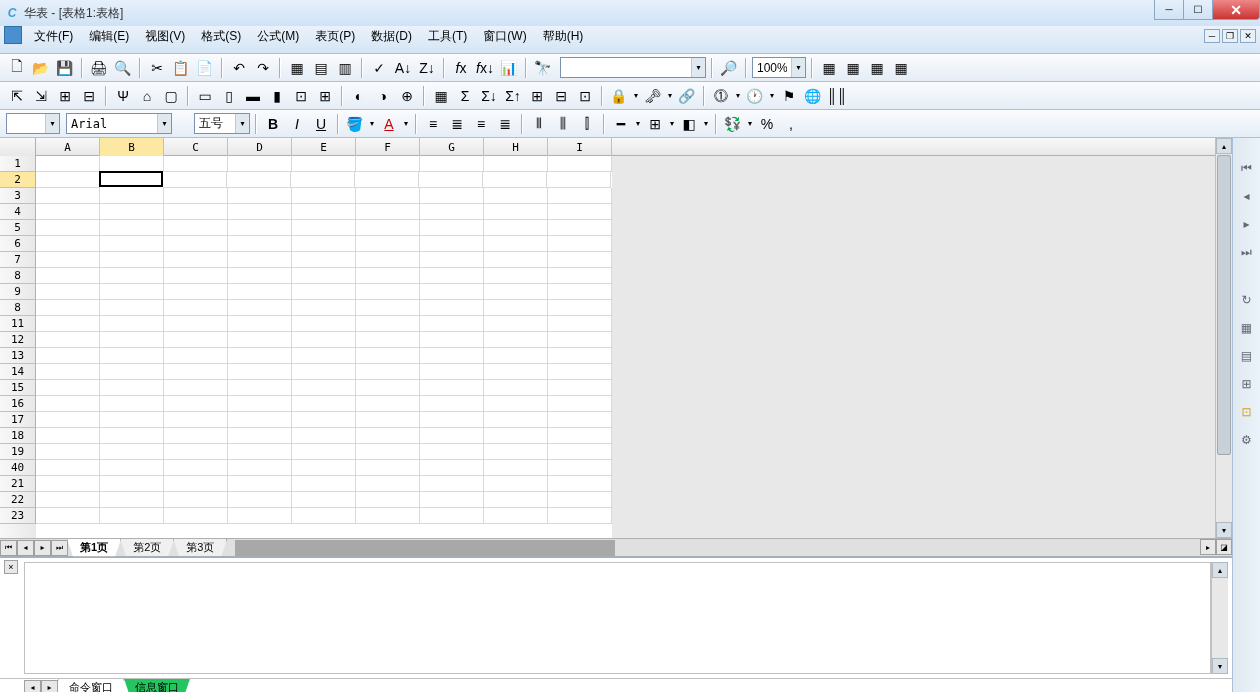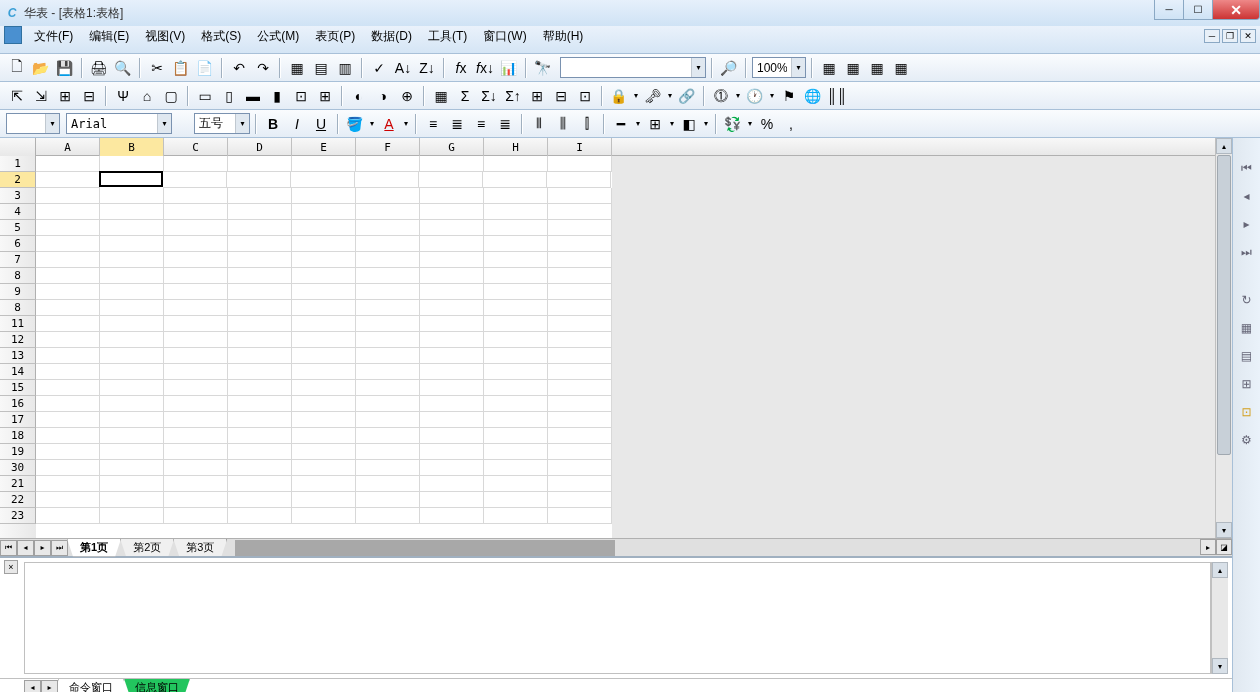--- a/index.html
+++ b/index.html
@@ -277,21 +277,21 @@
               <div class="row-header">8</div>
               <div class="row-header">11</div>
               <div class="row-header">12</div>
               <div class="row-header">13</div>
               <div class="row-header">14</div>
               <div class="row-header">15</div>
               <div class="row-header">16</div>
               <div class="row-header">17</div>
               <div class="row-header">18</div>
               <div class="row-header">19</div>
-              <div class="row-header">30</div>
+              <div class="row-header">40</div>
               <div class="row-header">21</div>
               <div class="row-header">22</div>
               <div class="row-header">23</div>
             </div>
           <div class="cells">
             <div class="cells-inner" id="cells">
                 <div class="cell-row">
                   <div class="cell"></div>
                   <div class="cell"></div>
                   <div class="cell"></div>

